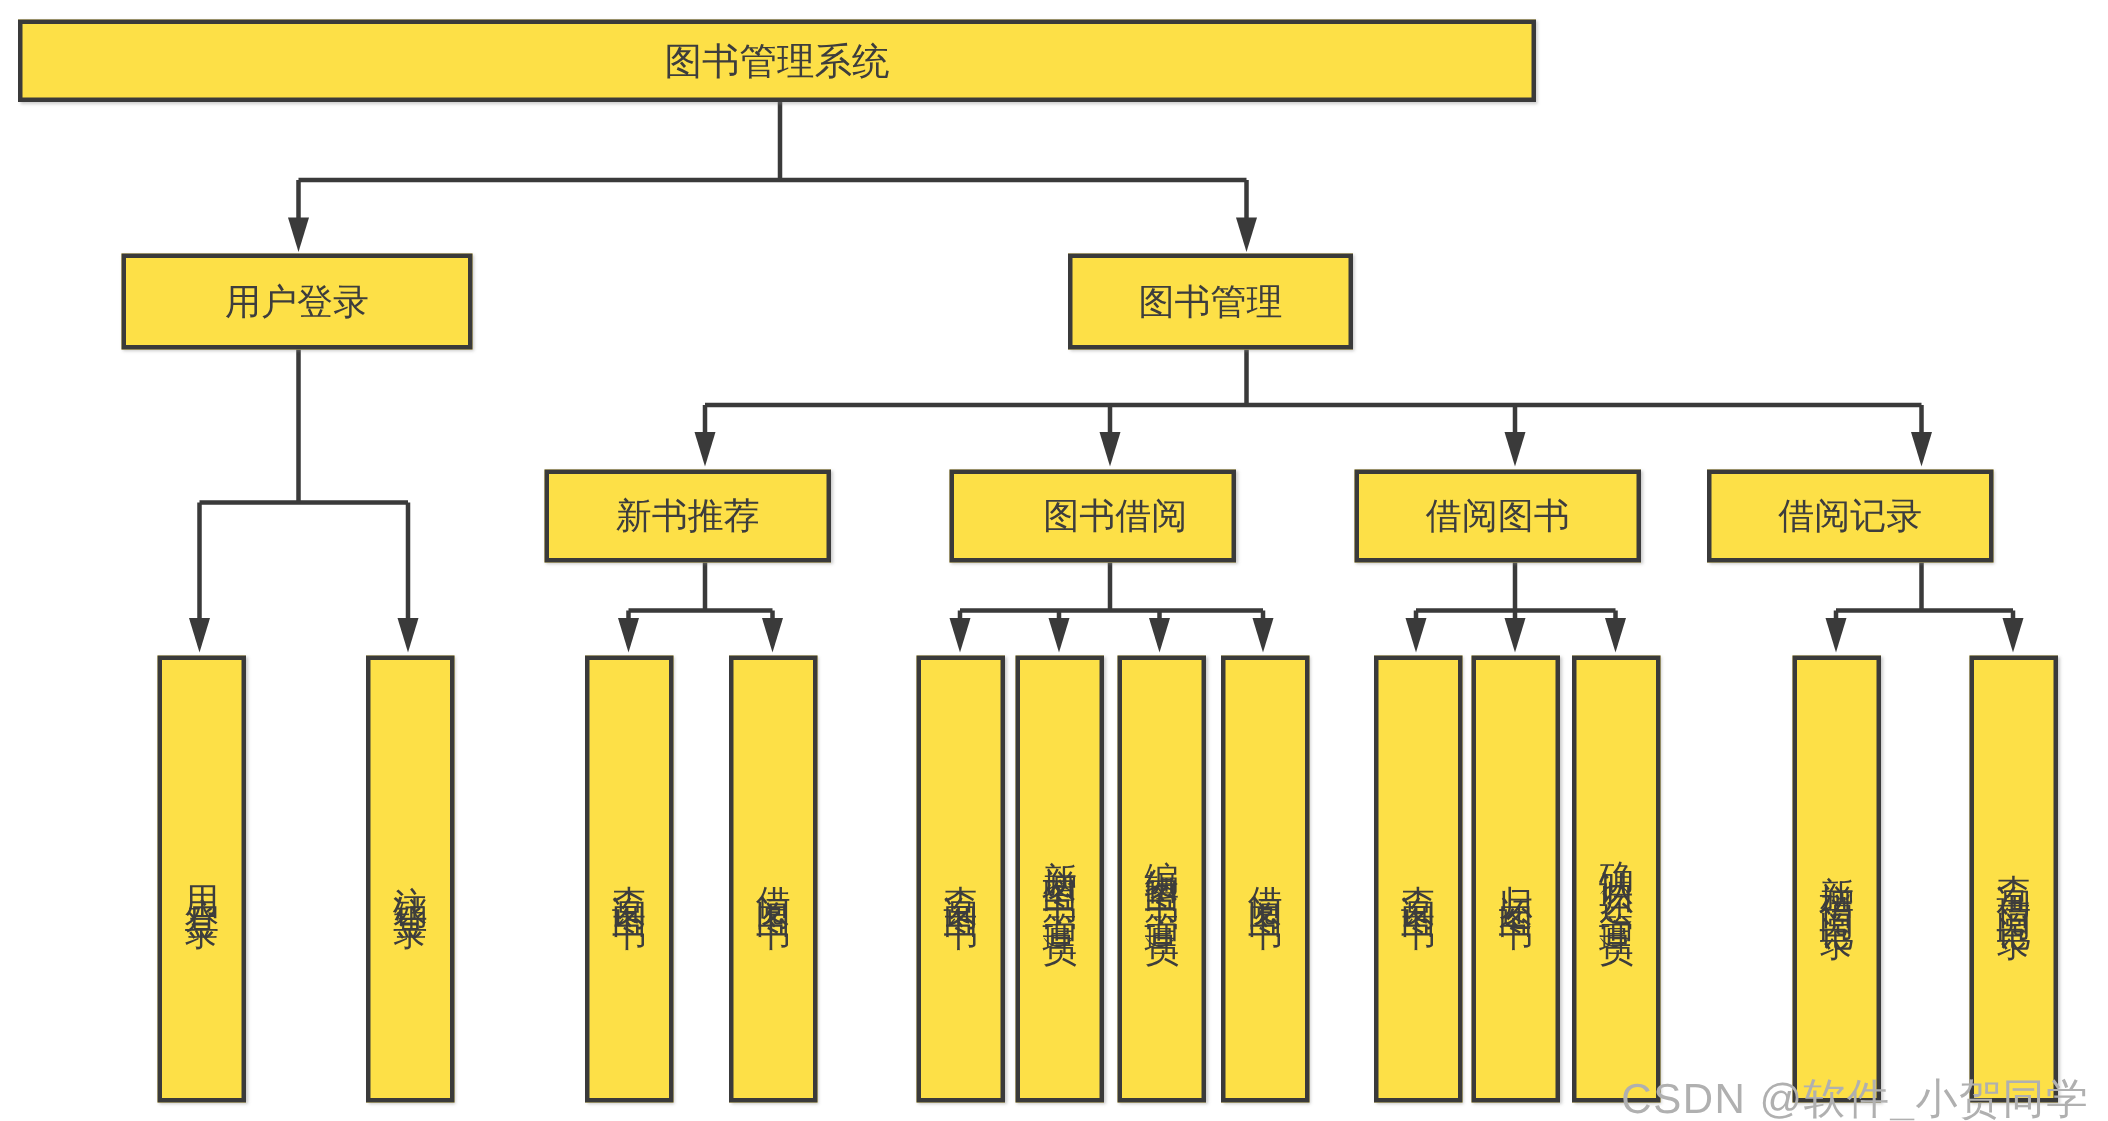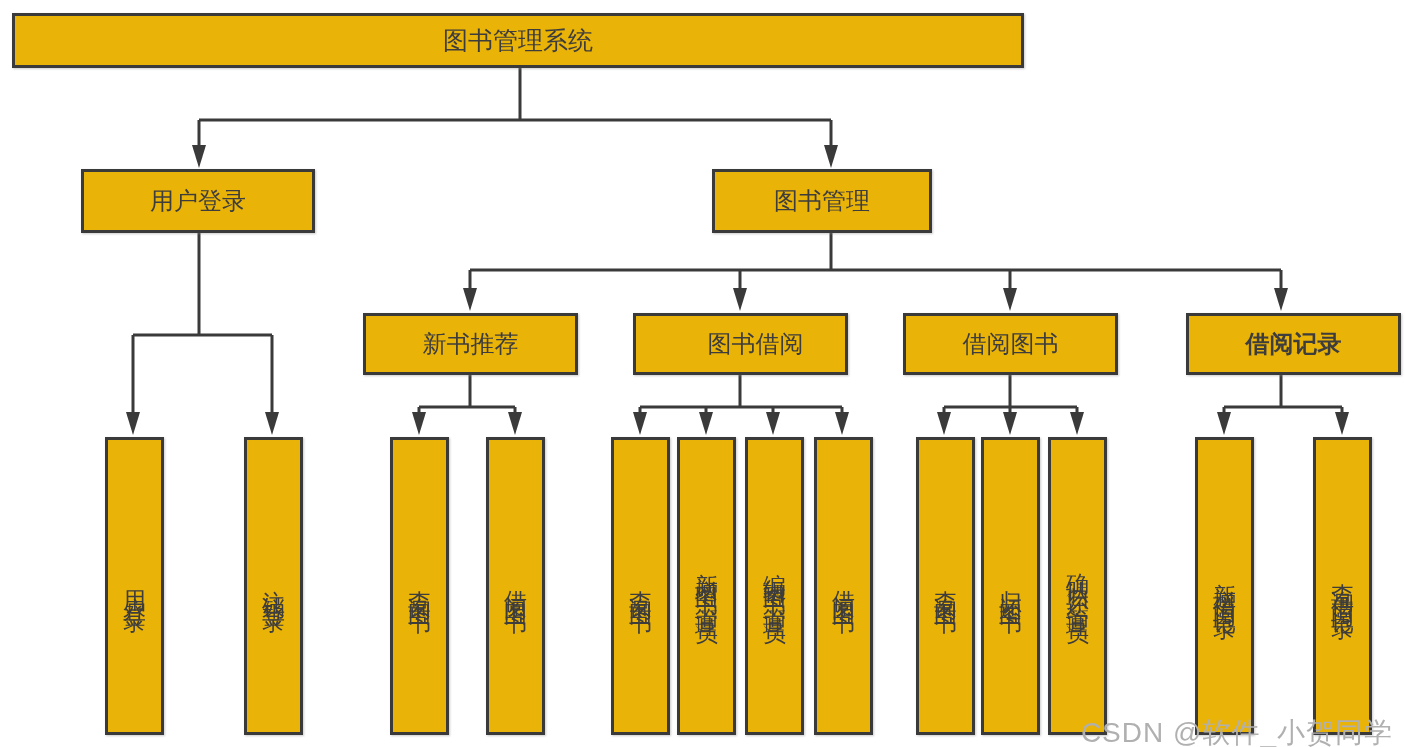--- a/index.html
+++ b/index.html
@@ -17,33 +17,33 @@
     font-family:"Liberation Sans","DejaVu Sans",sans-serif;
     color:var(--text-color);
     overflow:hidden;
   }
   svg.connectors{position:absolute;left:0;top:0;z-index:1;}
   svg.connectors path{stroke:var(--line-color);stroke-width:3;fill:none;}
   svg.connectors polygon{fill:var(--line-color);stroke:none;}
   .node{
     position:absolute;
     box-sizing:border-box;
-    background:#eab308;
+    background:#fde047;
     border:3px solid var(--box-border);
     display:flex;align-items:center;justify-content:center;
     z-index:2;
     box-shadow:1px 1px 2px rgba(140,140,140,0.45);
   }
   .node .lbl{white-space:nowrap;}
   .root{left:12px;top:13px;width:1012px;height:55px;font-size:25px;}
   .branch{height:64px;top:169px;font-size:24px;}
   .branch.b-user{left:81px;width:234px;}
-  .branch.b-book{left:712px;width:220px;}
-  .l3{top:313px;height:62px;width:215px;font-size:24px;}
-  .l3.p0{left:363px;} .l3.p1{left:633px;padding-left:30px;} .l3.p2{left:903px;} .l3.p3{left:1186px;font-weight:bold;}
+  .branch.b-book{left:712px;width:190px;}
+  .l3{top:313px;height:62px;width:191px;font-size:24px;}
+  .l3.p0{left:363px;} .l3.p1{left:633px;padding-left:30px;} .l3.p2{left:903px;} .l3.p3{left:1138px;}
   .leaf{top:437px;height:298px;width:59px;font-size:23px;}
   .leaf .lbl{
     writing-mode:vertical-rl;
     text-orientation:mixed;
     letter-spacing:7px;
     line-height:1;
     white-space:nowrap;
   }
   .leaf.q1{left:105px;} .leaf.q2{left:244px;}
   .leaf.q3{left:390px;} .leaf.q4{left:486px;}

